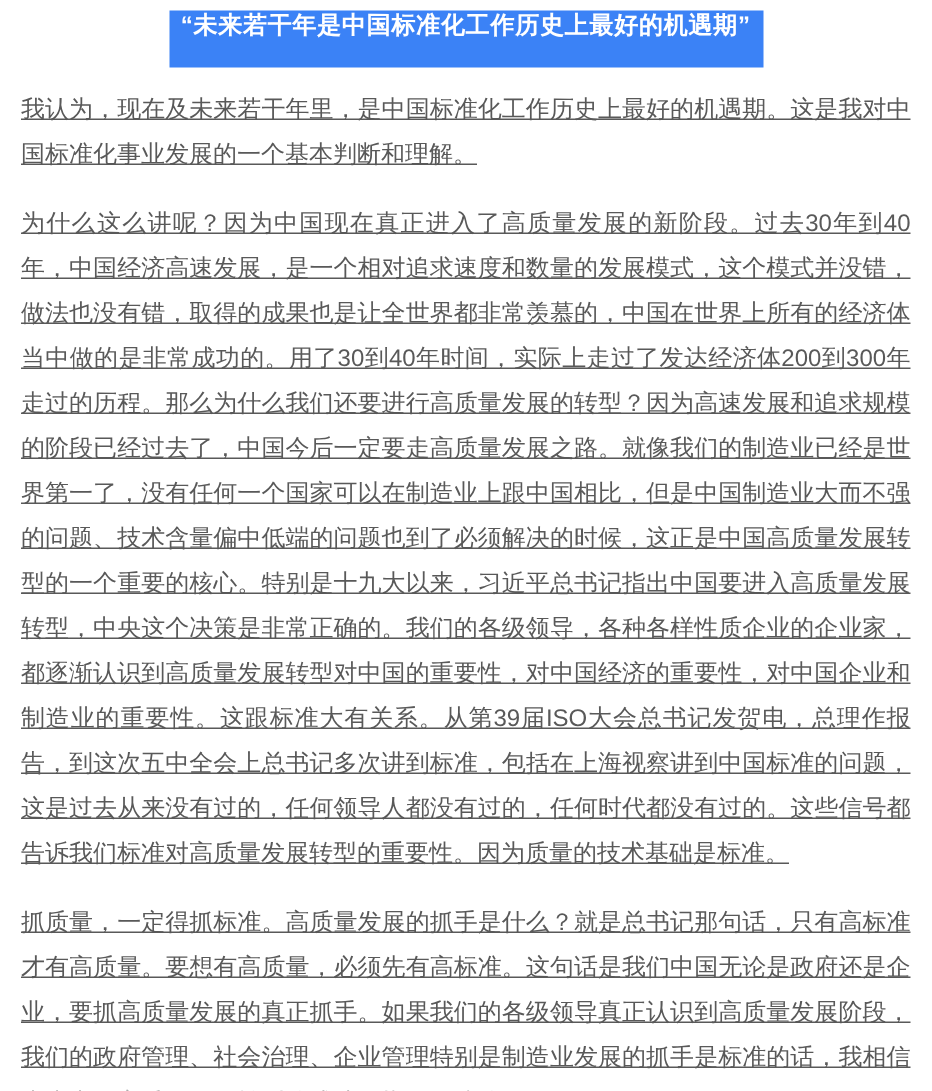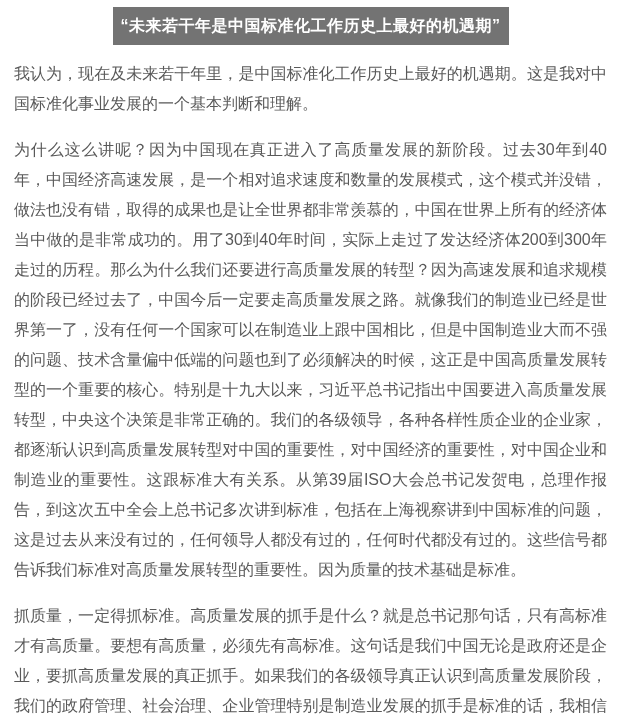--- a/index.html
+++ b/index.html
@@ -11,41 +11,41 @@
     height: 727px;
     background: #ffffff;
     font-family: "Liberation Sans", sans-serif;
     overflow: hidden;
   }
   .banner {
     box-sizing: border-box;
     margin: 7px auto 0 auto;
     width: 396px;
     height: 38px;
-    background: #737373;
+    background: #3b82f6;
     color: #ffffff;
     display: flex;
-    align-items: center;
     justify-content: center;
     font-size: 16px;
     font-weight: bold;
     letter-spacing: 0.5px;
     white-space: nowrap;
   }
   .content {
     margin-top: 14px;
     padding: 0 14px;
   }
   .para {
     font-size: 16px;
     line-height: 30px;
     color: #595959;
     text-align: justify;
     text-justify: inter-ideograph;
     margin: 0 0 16px 0;
+    text-decoration: underline;
   }
   .para:last-child {
     margin-bottom: 0;
   }
 </style>
 </head>
 <body>
 
 <div class="banner">
   <span>“未来若干年是中国标准化工作历史上最好的机遇期”</span>

